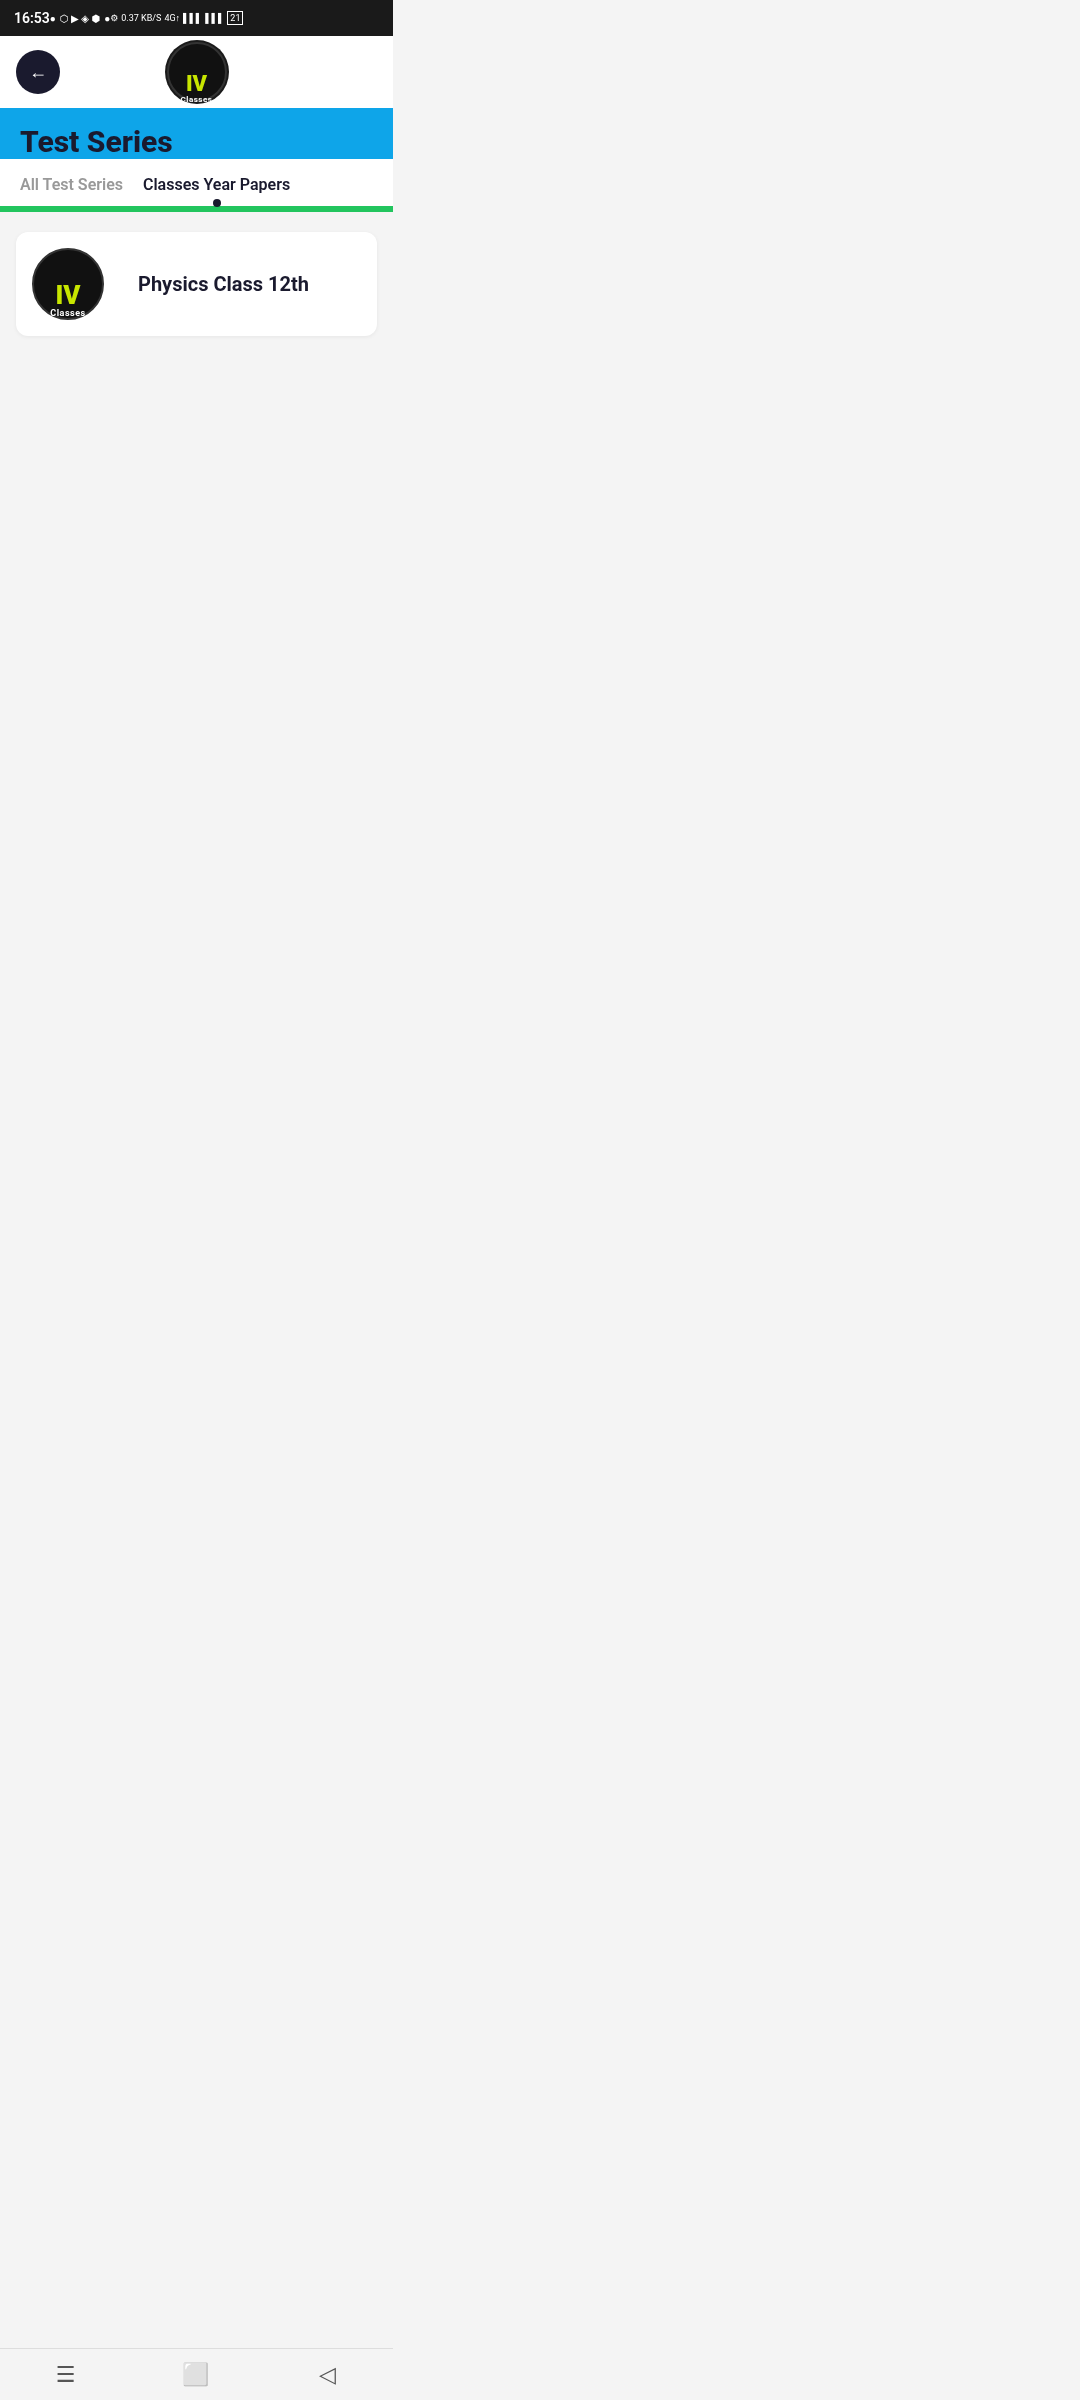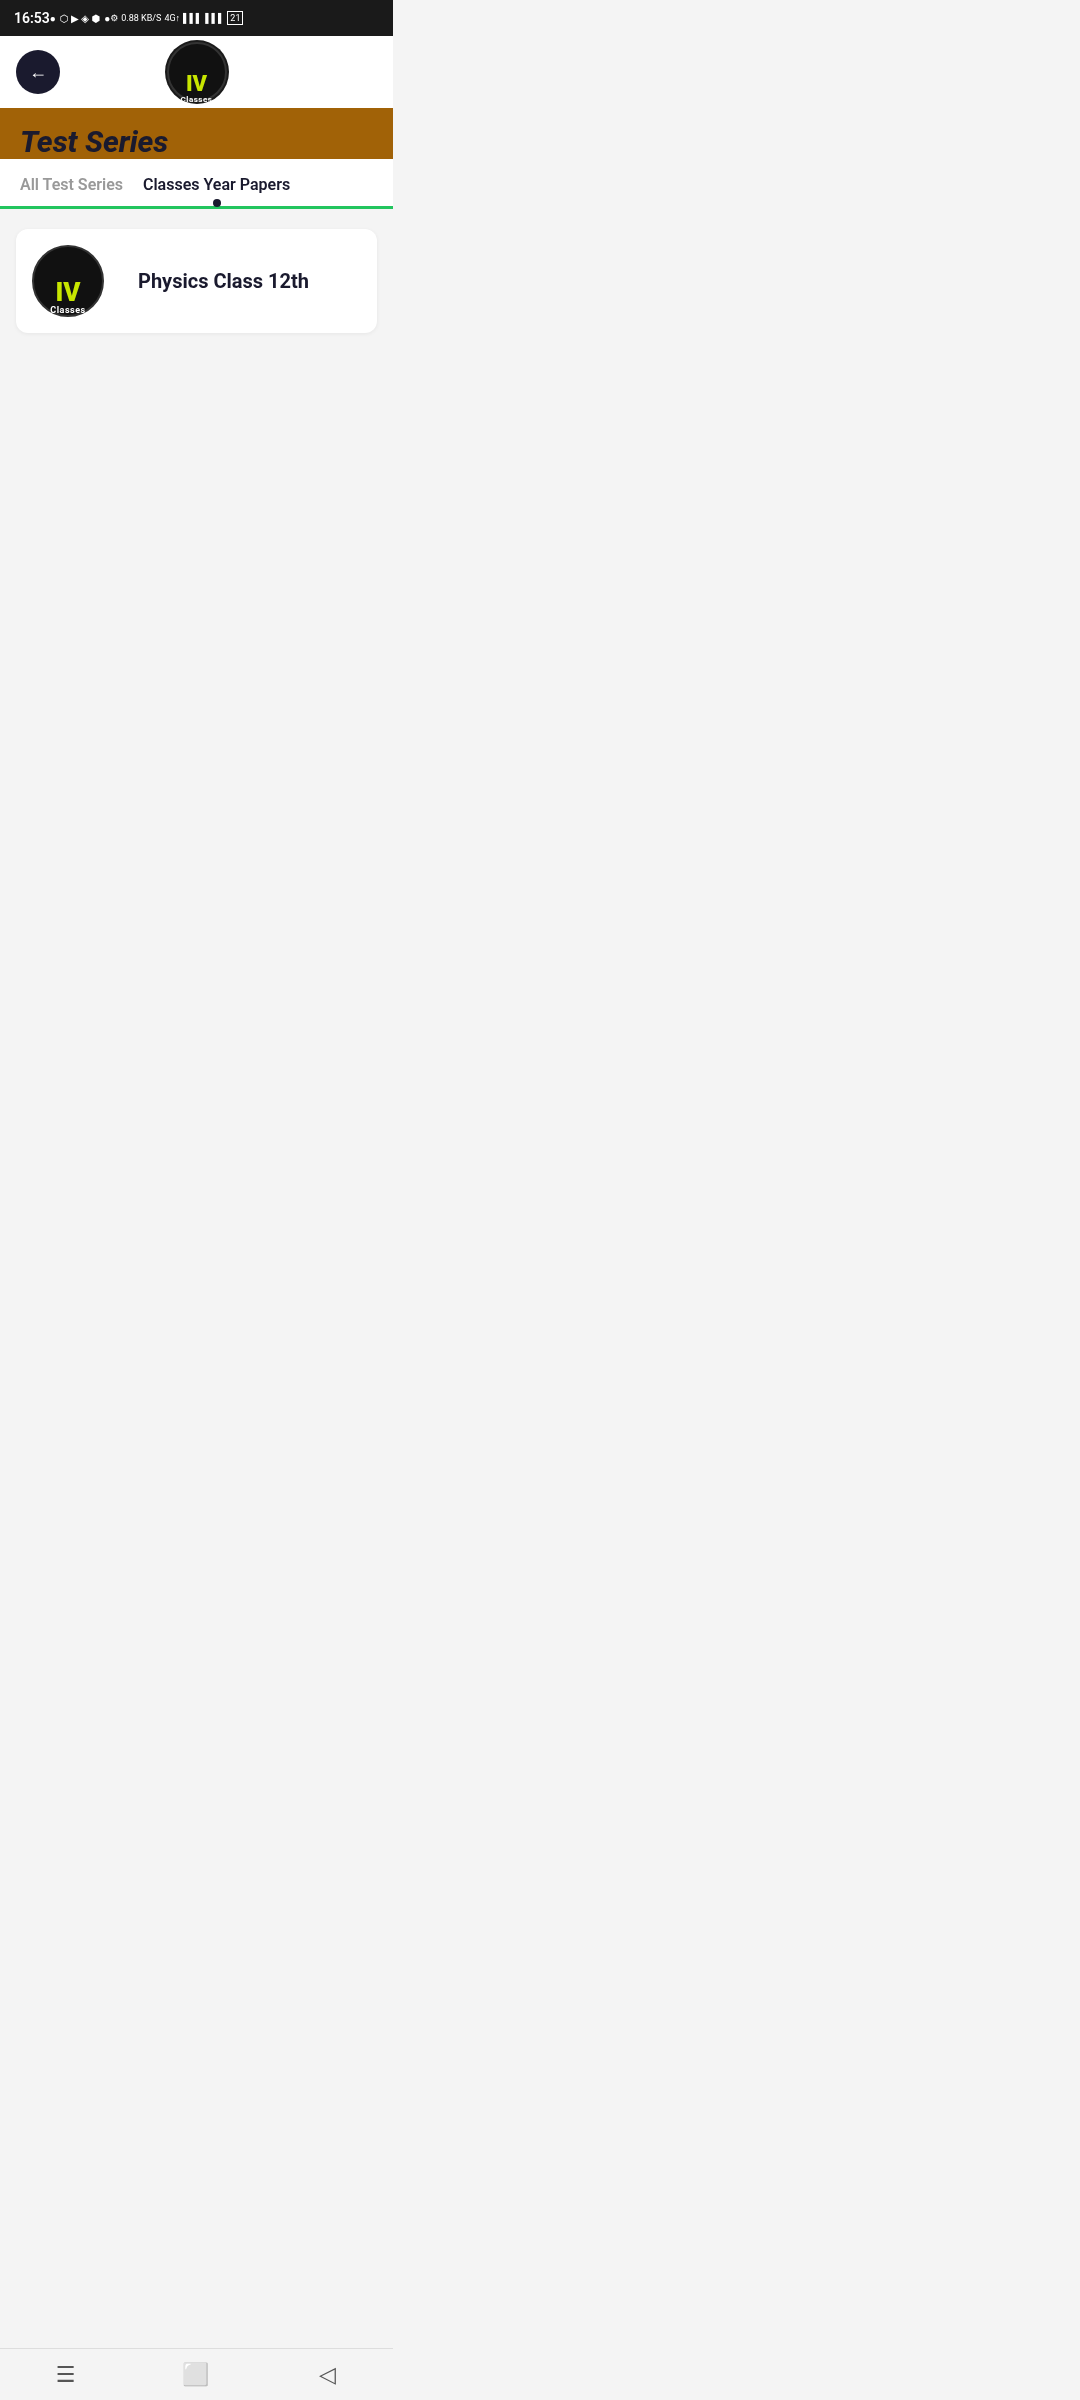--- a/index.html
+++ b/index.html
@@ -127,38 +127,37 @@
 
     .logo-classes {
       color: white;
       font-size: 8px;
       font-weight: 700;
       letter-spacing: 0.5px;
     }
 
     
     .page-title-section {
-      background: #a16207;
+      background: #0ea5e9;
       padding: 16px 20px 0 20px;
-      font-style: italic;
     }
 
     .page-title {
       font-size: 30px;
       font-weight: 800;
       color: #1a1a2e;
     }
 
     
     .tabs-section {
       background: white;
       padding: 16px 20px 0 20px;
       display: flex;
       gap: 20px;
-      border-bottom: 3px solid #22c55e;
+      border-bottom: 6px solid #22c55e;
     }
 
     .tab {
       padding-bottom: 12px;
       font-size: 16px;
       font-weight: 600;
       cursor: pointer;
       position: relative;
       color: #999;
     }
@@ -259,21 +258,21 @@
   <span class="status-time">16:53</span>
   <div class="status-icons">
 
     <span class="icon-item">●</span>
 
     <span class="icon-item">⬡ ▶ ◈ ⬢</span>
     <span class="icon-item">●</span>
   </div>
   <div class="status-right">
     <span>⚙</span>
-    <span>0.88 KB/S</span>
+    <span>0.37 KB/S</span>
     <span>4G↑</span>
     <span>▌▌▌</span>
     <span>▌▌▌</span>
     <span class="battery-icon">
       <span>21</span>
     </span>
   </div>
 </div>
 
 <div class="header">

